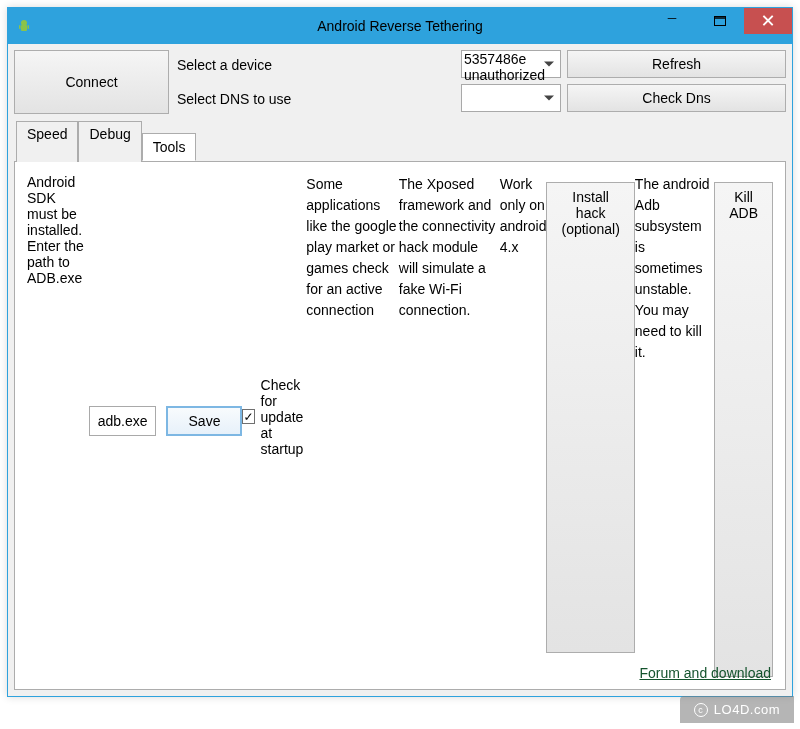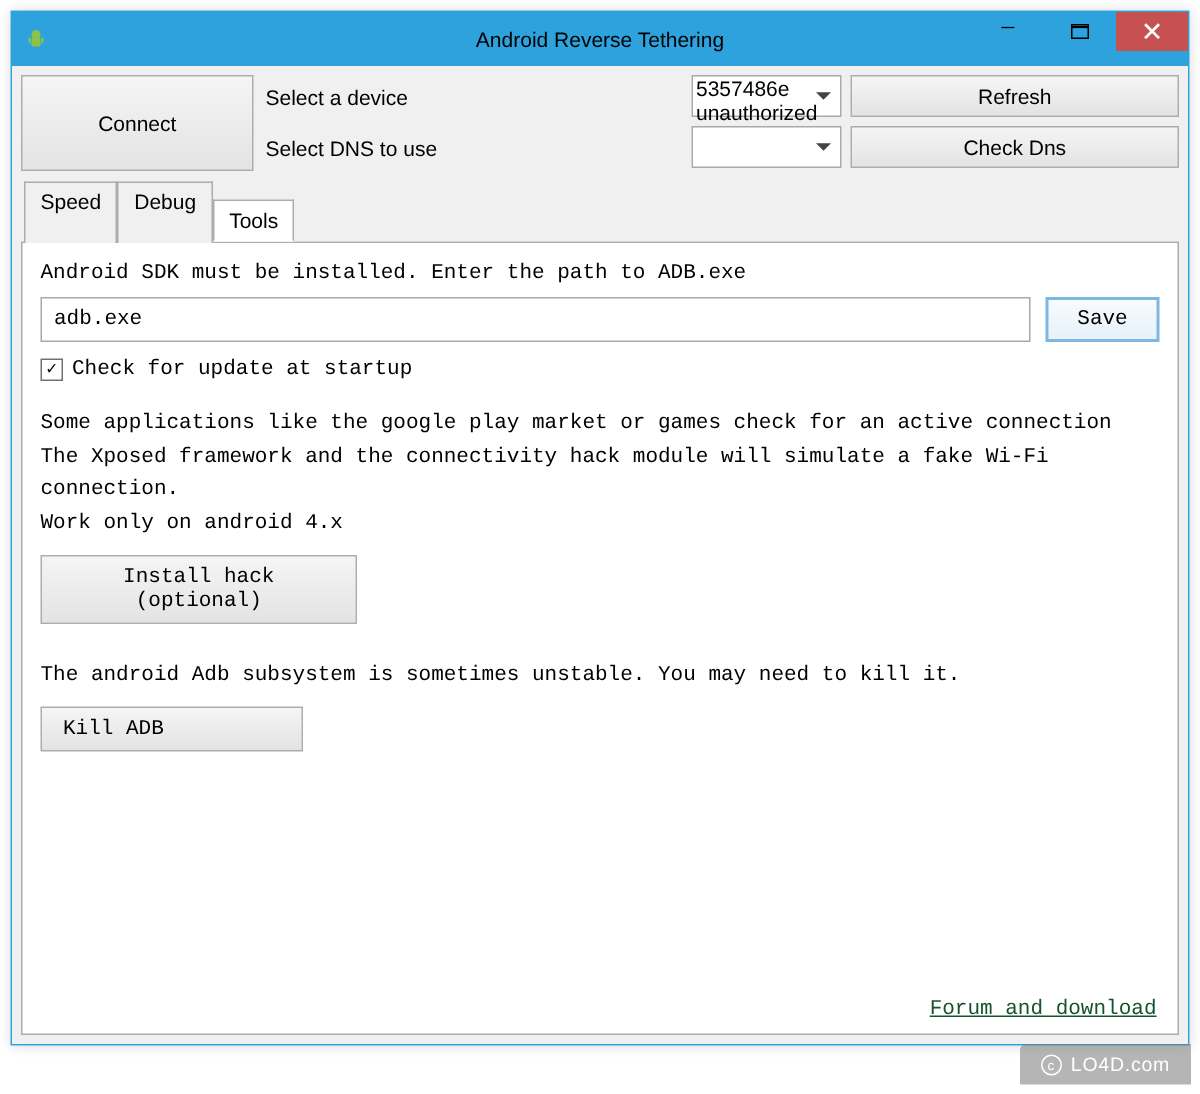--- a/index.html
+++ b/index.html
@@ -153,22 +153,21 @@
     padding-bottom: 5px;
   }
   .tabbody {
     flex: 1;
     border: 1px solid #acacac;
     background: #fff;
     padding: 12px 12px;
     position: relative;
     z-index: 1;
     display: flex;
-    flex-direction: column;
-    font-family: Liberation Mono, monospace;
+    flex-direction: row;
   }
   .row-hint { font-size: 14px; margin-bottom: 8px; }
   .adb-row {
     display: flex;
     gap: 10px;
     align-items: center;
     margin-bottom: 10px;
   }
   .textbox {
     flex: 1;
@@ -207,21 +206,21 @@
     text-align:center;
     margin-top: 8px;
     margin-bottom: 24px;
   }
   .toolbtn2 {
     border: 1px solid #adadad;
     background: linear-gradient(#f5f5f5,#e3e3e3);
     padding: 6px 14px;
     font-size: 14px;
     width: 175px;
-    text-align:left;
+    text-align:center;
     margin-top: 8px;
   }
   .footer-link {
     position: absolute;
     right: 14px;
     bottom: 8px;
     color: #14532d;
     text-decoration: underline;
     font-size: 14px;
   }

